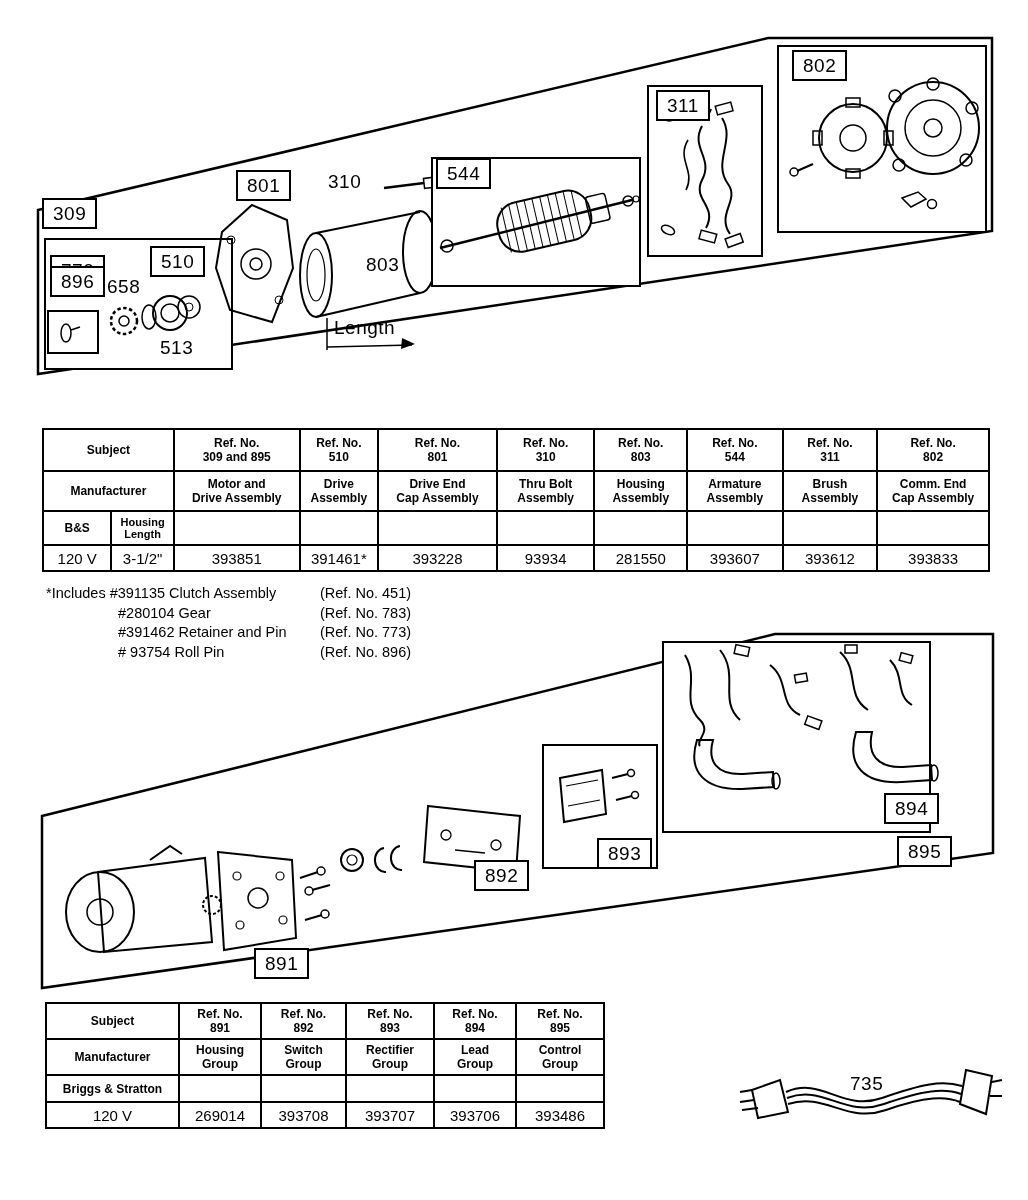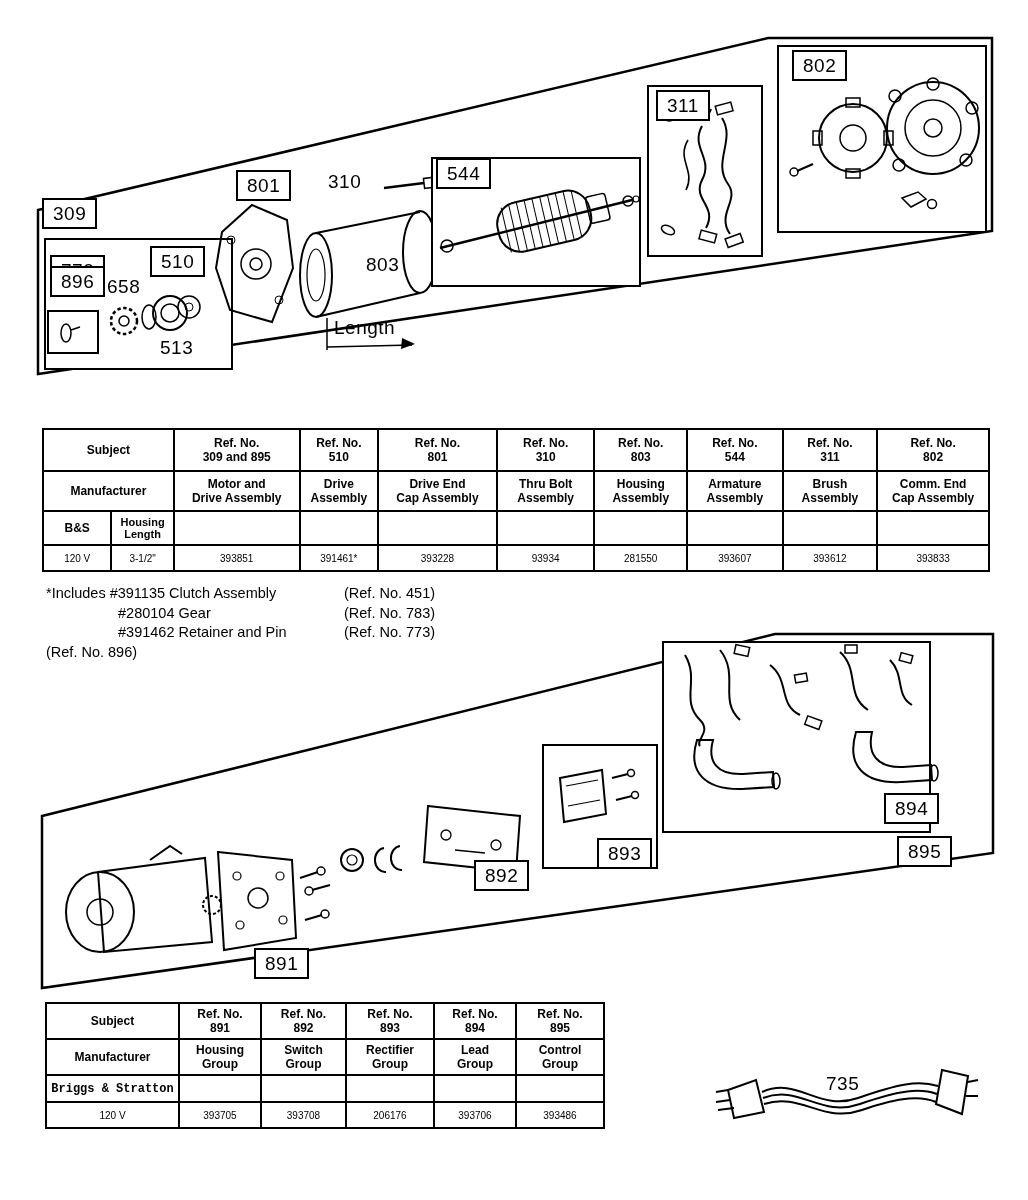--- a/index.html
+++ b/index.html
@@ -16,31 +16,31 @@
     white-space:nowrap;
   }
   .callout.plain { border:none; background:transparent; padding:2px 2px; }
 
   table.pt { border-collapse:collapse; table-layout:fixed; position:absolute; background:#fff; }
   .pt td {
     border:2px solid #000; text-align:center; vertical-align:middle;
     font-size:12px; font-weight:bold; white-space:pre-line; padding:1px 1px;
     overflow:hidden;
   }
-  .pt td.val { font-weight:normal; font-size:10px; }
+  .pt td.val { font-weight:normal; font-size:15px; }
   .pt td.sm  { font-size:11px; }
   .pt tr.h42 td { height:42px; }
   .pt tr.h40 td { height:40px; }
   .pt tr.h36 td { height:36px; }
   .pt tr.h34 td { height:34px; }
   .pt tr.h26 td { height:26px; }
-  .pt tr.h22 td { height:27px;font-family:Liberation Mono, monospace; }
+  .pt tr.h22 td { height:27px; }
 
   .fn { position:absolute; left:46px; top:584px; font-size:14.5px; line-height:19.5px; }
-  .fn-line { display:flex;gap:24px; }
+  .fn-line { display:flex; }
   .fn-item { width:274px; }
   .indent .fn-item { padding-left:72px; }
 </style>
 </head>
 <body>
 
 <div class="page">
 
   <div class="diagram" style="top:0">
     <svg viewBox="0 0 1028 400" width="1028" height="400">
@@ -254,20 +254,21 @@
     </div>
     <div class="fn-line indent">
       <span class="fn-item">#280104 Gear</span>
       <span class="fn-ref">(Ref. No. 783)</span>
     </div>
     <div class="fn-line indent">
       <span class="fn-item">#391462 Retainer and Pin</span>
       <span class="fn-ref">(Ref. No. 773)</span>
     </div>
     <div class="fn-line indent">
+      <span class="fn-item"># 93754 Roll Pin</span>
       <span class="fn-ref">(Ref. No. 896)</span>
     </div>
   </div>
 
   <div class="diagram" style="top:620px">
     <svg viewBox="0 0 1028 400" width="1028" height="400">
       <g fill="none" stroke="#000">
         <polygon points="42,196 775,14 993,14 993,233 42,368" stroke-width="2.5"></polygon>
 
         <g>
@@ -378,30 +379,30 @@
     <tr class="h22">
       <td>Briggs &amp; Stratton</td>
       <td></td>
       <td></td>
       <td></td>
       <td></td>
       <td></td>
     </tr>
     <tr class="h26">
       <td class="val">120 V</td>
-      <td class="val">393705</td>
+      <td class="val">269014</td>
       <td class="val">393708</td>
-      <td class="val">206176</td>
+      <td class="val">393707</td>
       <td class="val">393706</td>
       <td class="val">393486</td>
     </tr>
   </tbody>
     </table>
 
-  <div class="diagram" style="left:706px;top:1052px;width:278px;height:110px">
+  <div class="diagram" style="left:730px;top:1052px;width:278px;height:110px">
     <svg viewBox="0 0 278 110" width="278" height="110">
       <g fill="none" stroke="#000">
         <path d="M22,38 L50,28 L58,60 L28,66 Z" stroke-width="2"></path>
         <line x1="10" y1="40" x2="22" y2="38" stroke-width="2"></line>
         <line x1="10" y1="50" x2="24" y2="48" stroke-width="2"></line>
         <line x1="12" y1="58" x2="28" y2="56" stroke-width="2"></line>
         <path d="M236,18 L262,24 L256,62 L230,52 Z" stroke-width="2"></path>
         <line x1="262" y1="30" x2="272" y2="28" stroke-width="2"></line>
         <line x1="260" y1="44" x2="272" y2="44" stroke-width="2"></line>
         <path d="M56,40 C92,24 112,60 152,46 S212,28 232,34" stroke-width="2"></path>

